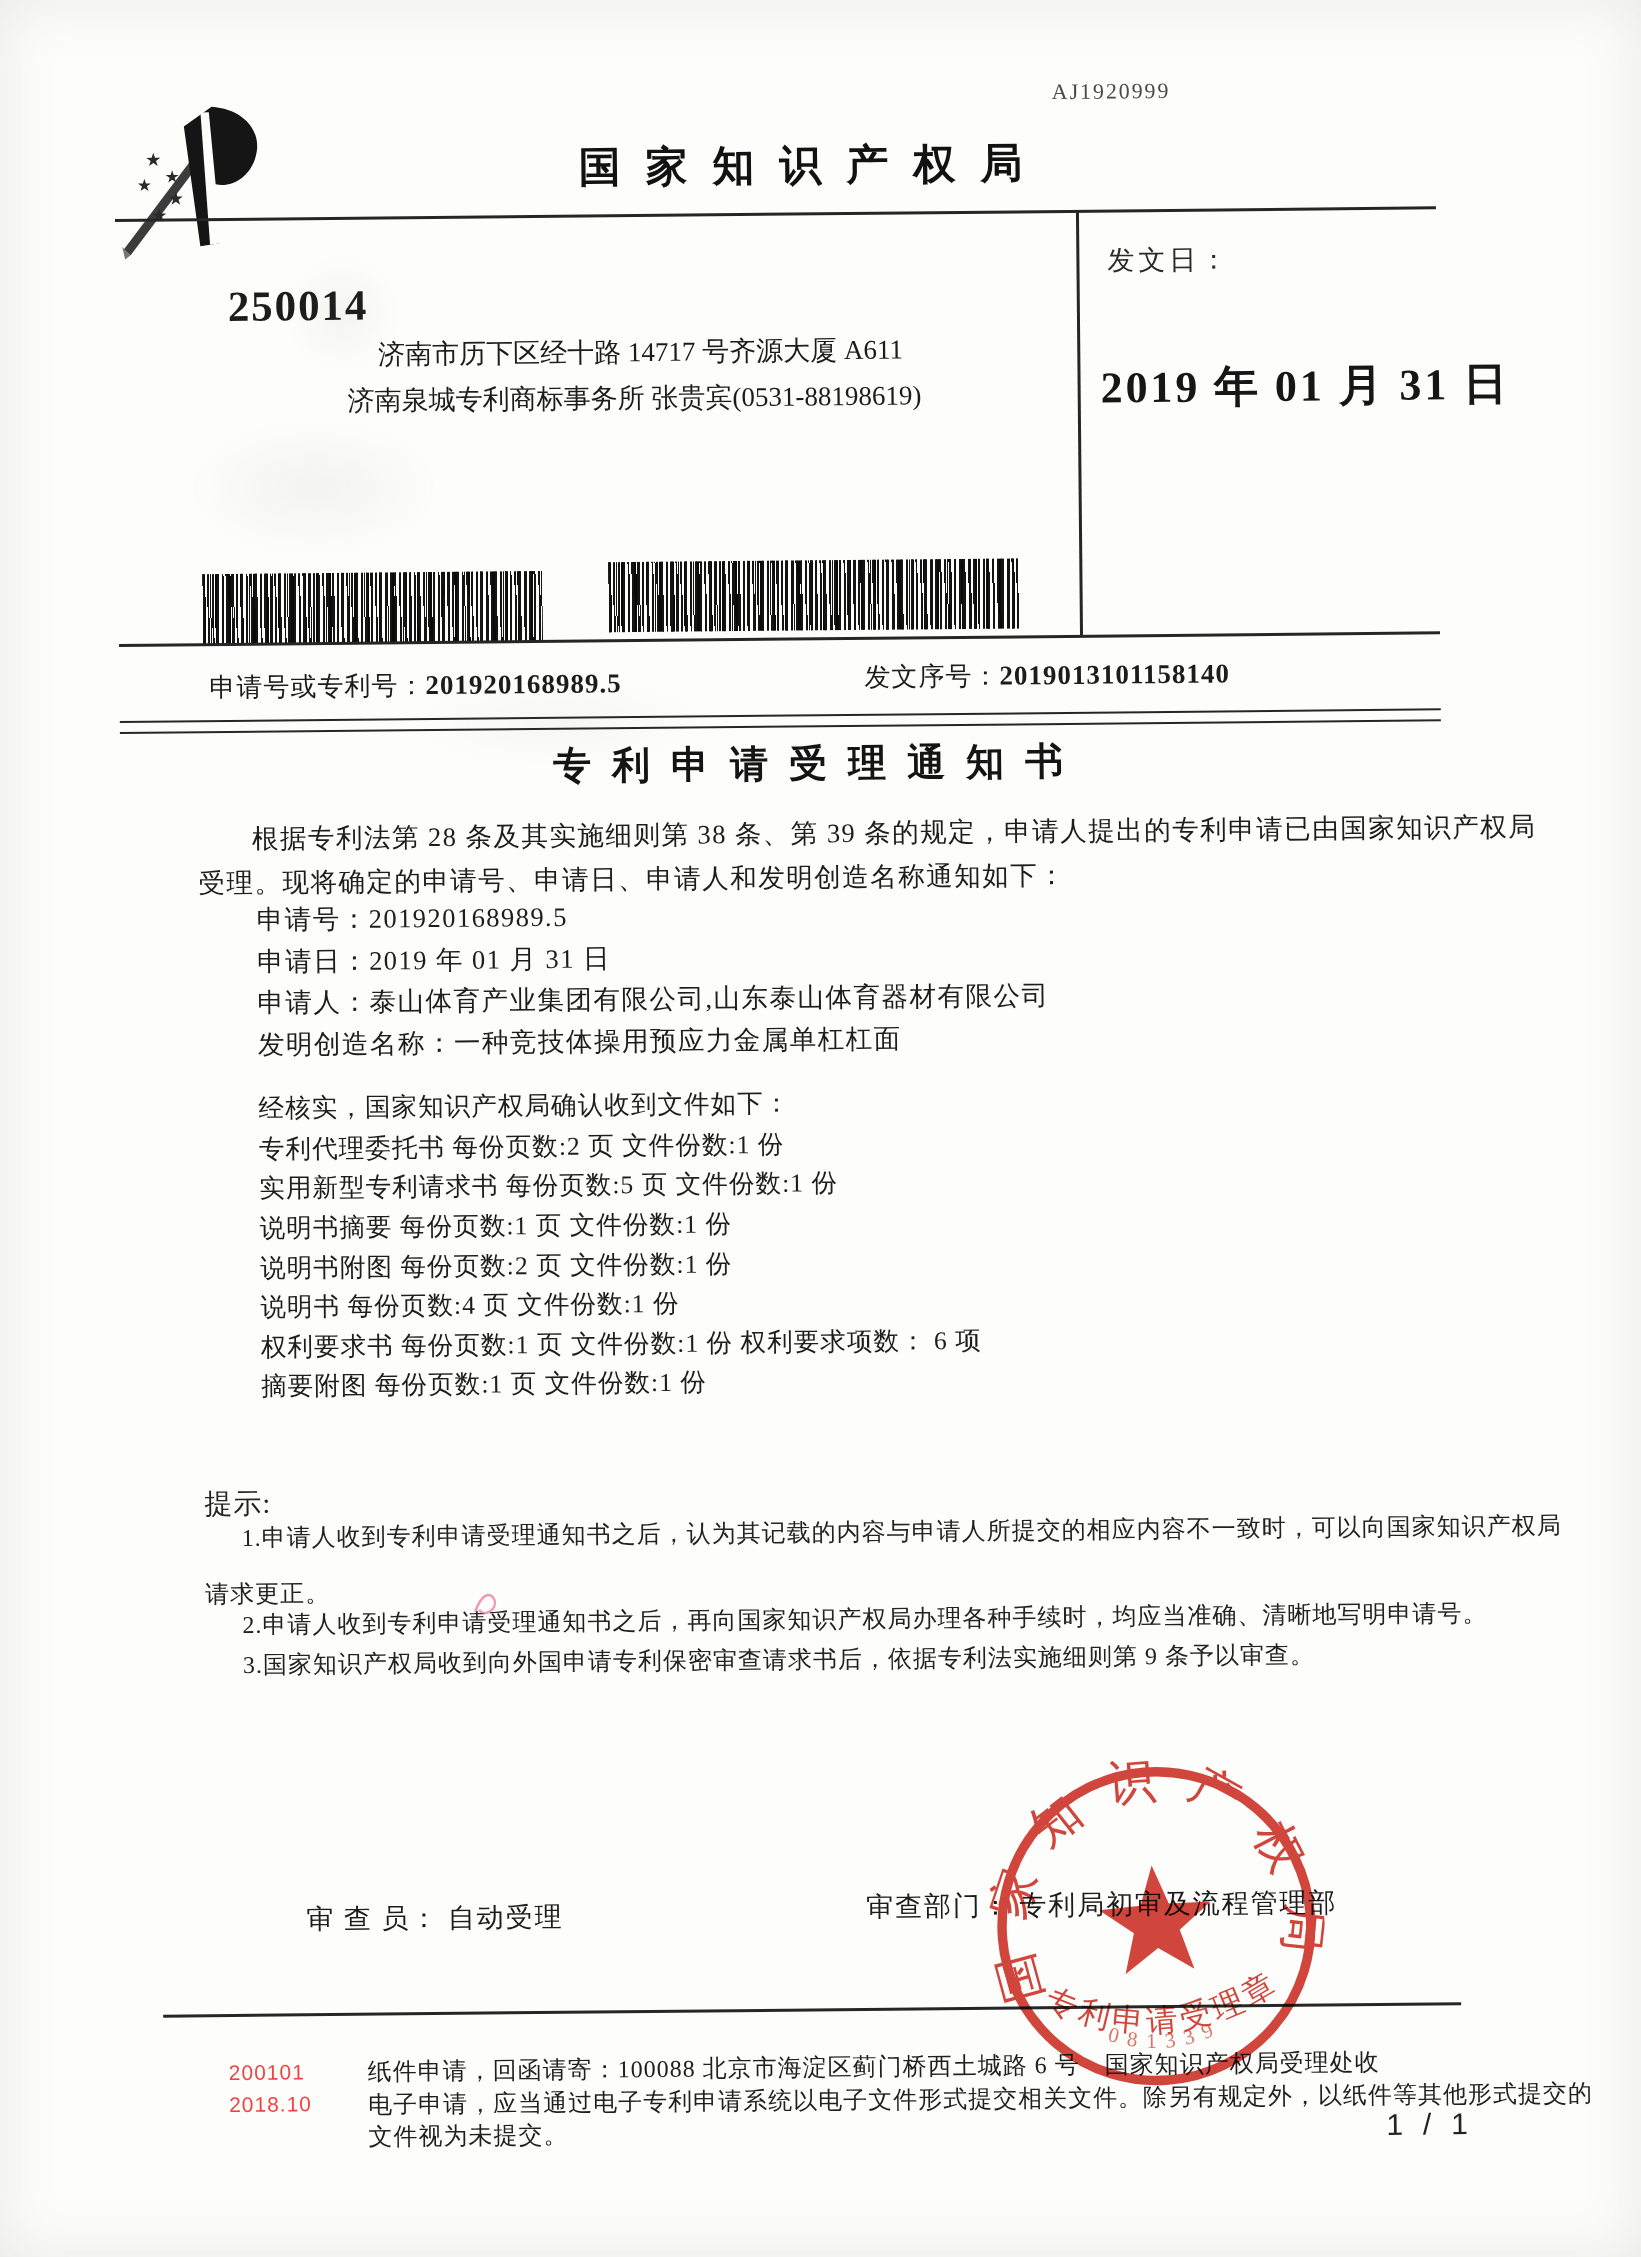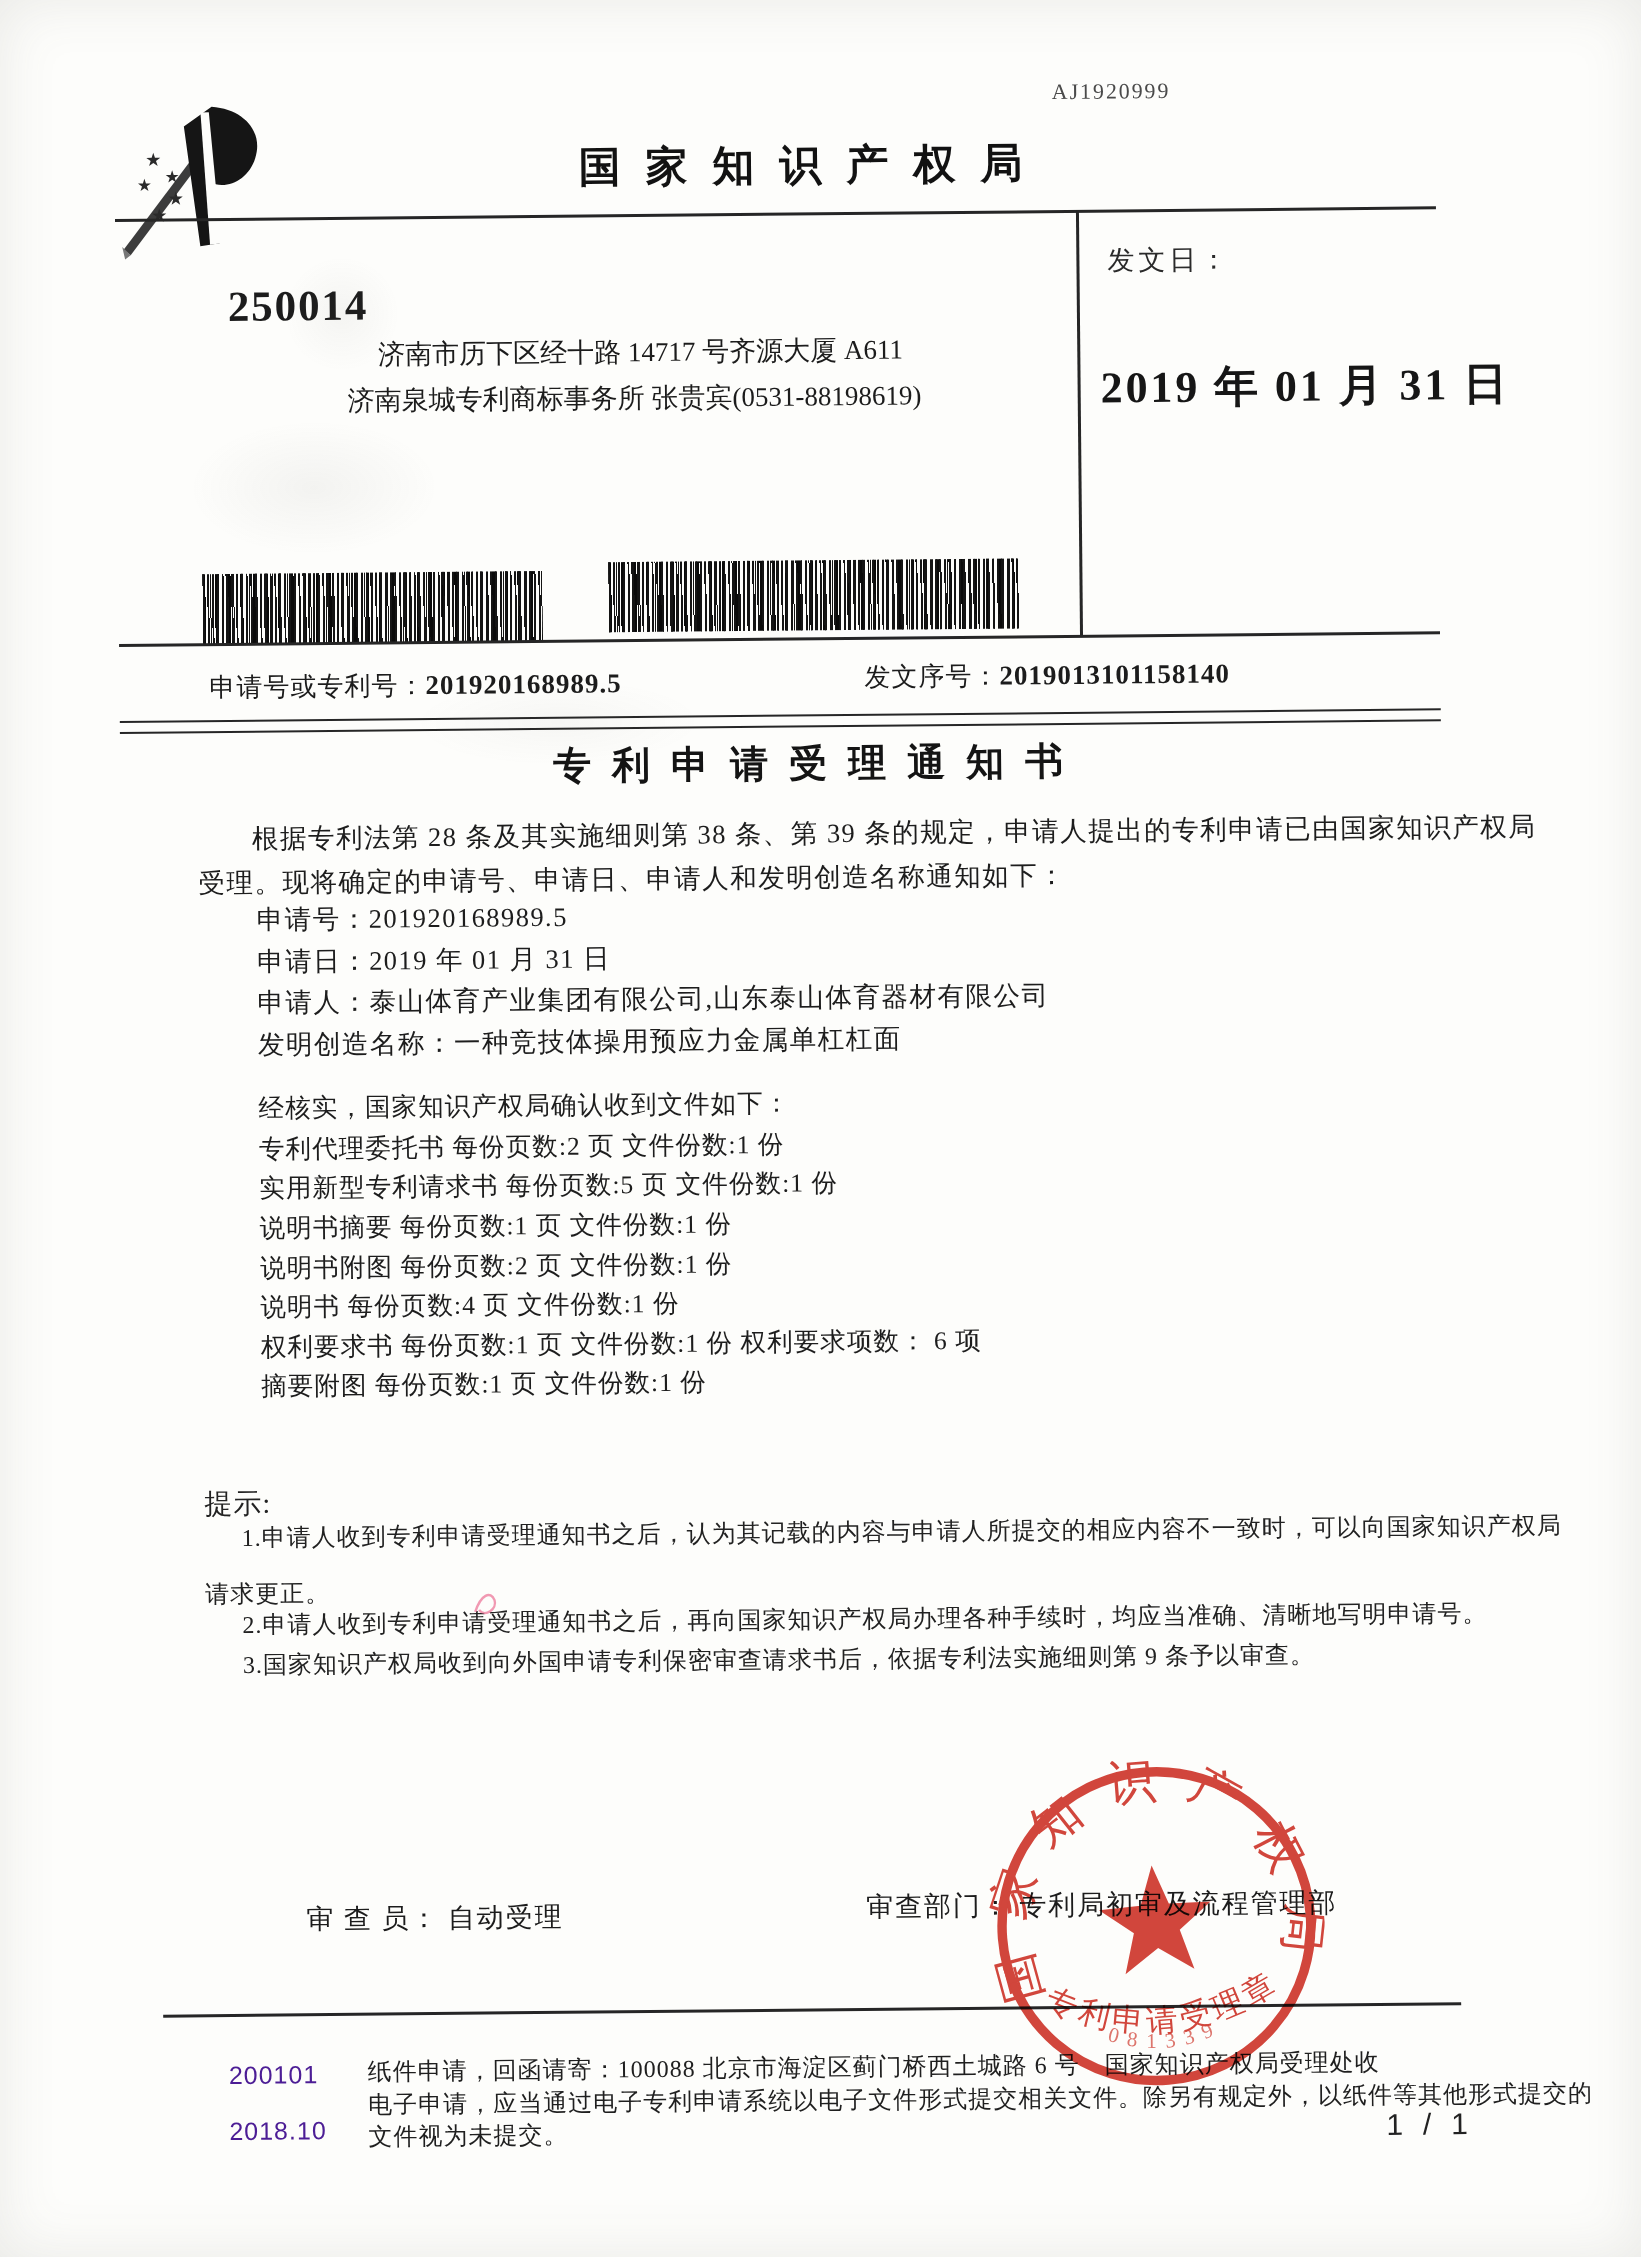--- a/index.html
+++ b/index.html
@@ -27,21 +27,21 @@
   }
   .bc1{left:206px;top:568px;width:340px;height:70px;}
   .bc2{left:612px;top:560px;width:411px;height:70px;}
   .refrow{top:664px;font-size:26px;letter-spacing:1px;}
   .refval{font-weight:bold;font-size:27px;letter-spacing:1px;}
   .notice-title{left:0;width:1641px;text-align:center;top:738px;font-size:38px;font-weight:bold;letter-spacing:21px;color:#141414;}
   .body-line{font-size:26.6px;letter-spacing:1.4px;color:#1d1d1d;}
   .list-line{font-size:25.6px;letter-spacing:1px;color:#1d1d1d;}
   .tip-line{font-size:24px;letter-spacing:1px;color:#222;}
   .sign-line{font-size:27px;letter-spacing:1.9px;}
-  .footer-small{font-size:25px;color:#4c1d95;letter-spacing:1px;}
+  .footer-small{font-size:21px;color:#ef4444;letter-spacing:1px;}
   .footer-line{font-size:24px;letter-spacing:1px;color:#1f1f1f;}
   .pagenum{left:1375px;top:2113px;font-size:30px;letter-spacing:5.8px;color:#222;}
   .stamp{position:absolute;left:979px;top:1761px;width:336px;height:336px;
     transform:rotate(-4deg);mix-blend-mode:multiply;opacity:.93;}
   .smudge{position:absolute;border-radius:50%;pointer-events:none;}
 </style>
 </head>
 <body>
 
 <div class="page">
@@ -125,21 +125,21 @@
 
     <div class="abs sign-line" style="left:297px;top:1896px;">
       <span>审 查 员：</span> <span>自动受理</span>
     </div>
     <div class="abs sign-line" style="left:857px;top:1889px;">
       <span>审查部门：</span> <span>专利局初审及流程管理部</span>
     </div>
 
     <div class="rule" style="left:153px;top:2008px;width:1298px;height:3.4px;"></div>
     <div class="abs footer-small sans" style="left:218px;top:2055px;">200101</div>
-    <div class="abs footer-small sans" style="left:218px;top:2087px;margin-top:24px;">2018.10</div>
+    <div class="abs footer-small sans" style="left:218px;top:2087px;">2018.10</div>
     <div class="abs footer-line" style="left:357px;top:2051px;">纸件申请，回函请寄：100088  北京市海淀区蓟门桥西土城路 6 号　国家知识产权局受理处收</div>
     <div class="abs footer-line" style="left:357px;top:2084px;">电子申请，应当通过电子专利申请系统以电子文件形式提交相关文件。除另有规定外，以纸件等其他形式提交的</div>
     <div class="abs footer-line" style="left:357px;top:2116px;">文件视为未提交。</div>
     <div class="abs pagenum sans">1 / 1</div>
 
     <div class="stamp">
       <svg width="336" height="336" viewBox="0 0 320 320">
         <defs>
           <path id="ringArc" d="M 53.5 221.5 A 123 123 0 1 1 266.5 221.5" fill="none"></path>
           <path id="bannerArc" d="M 46 228 Q 160 292 274 228" fill="none"></path>

